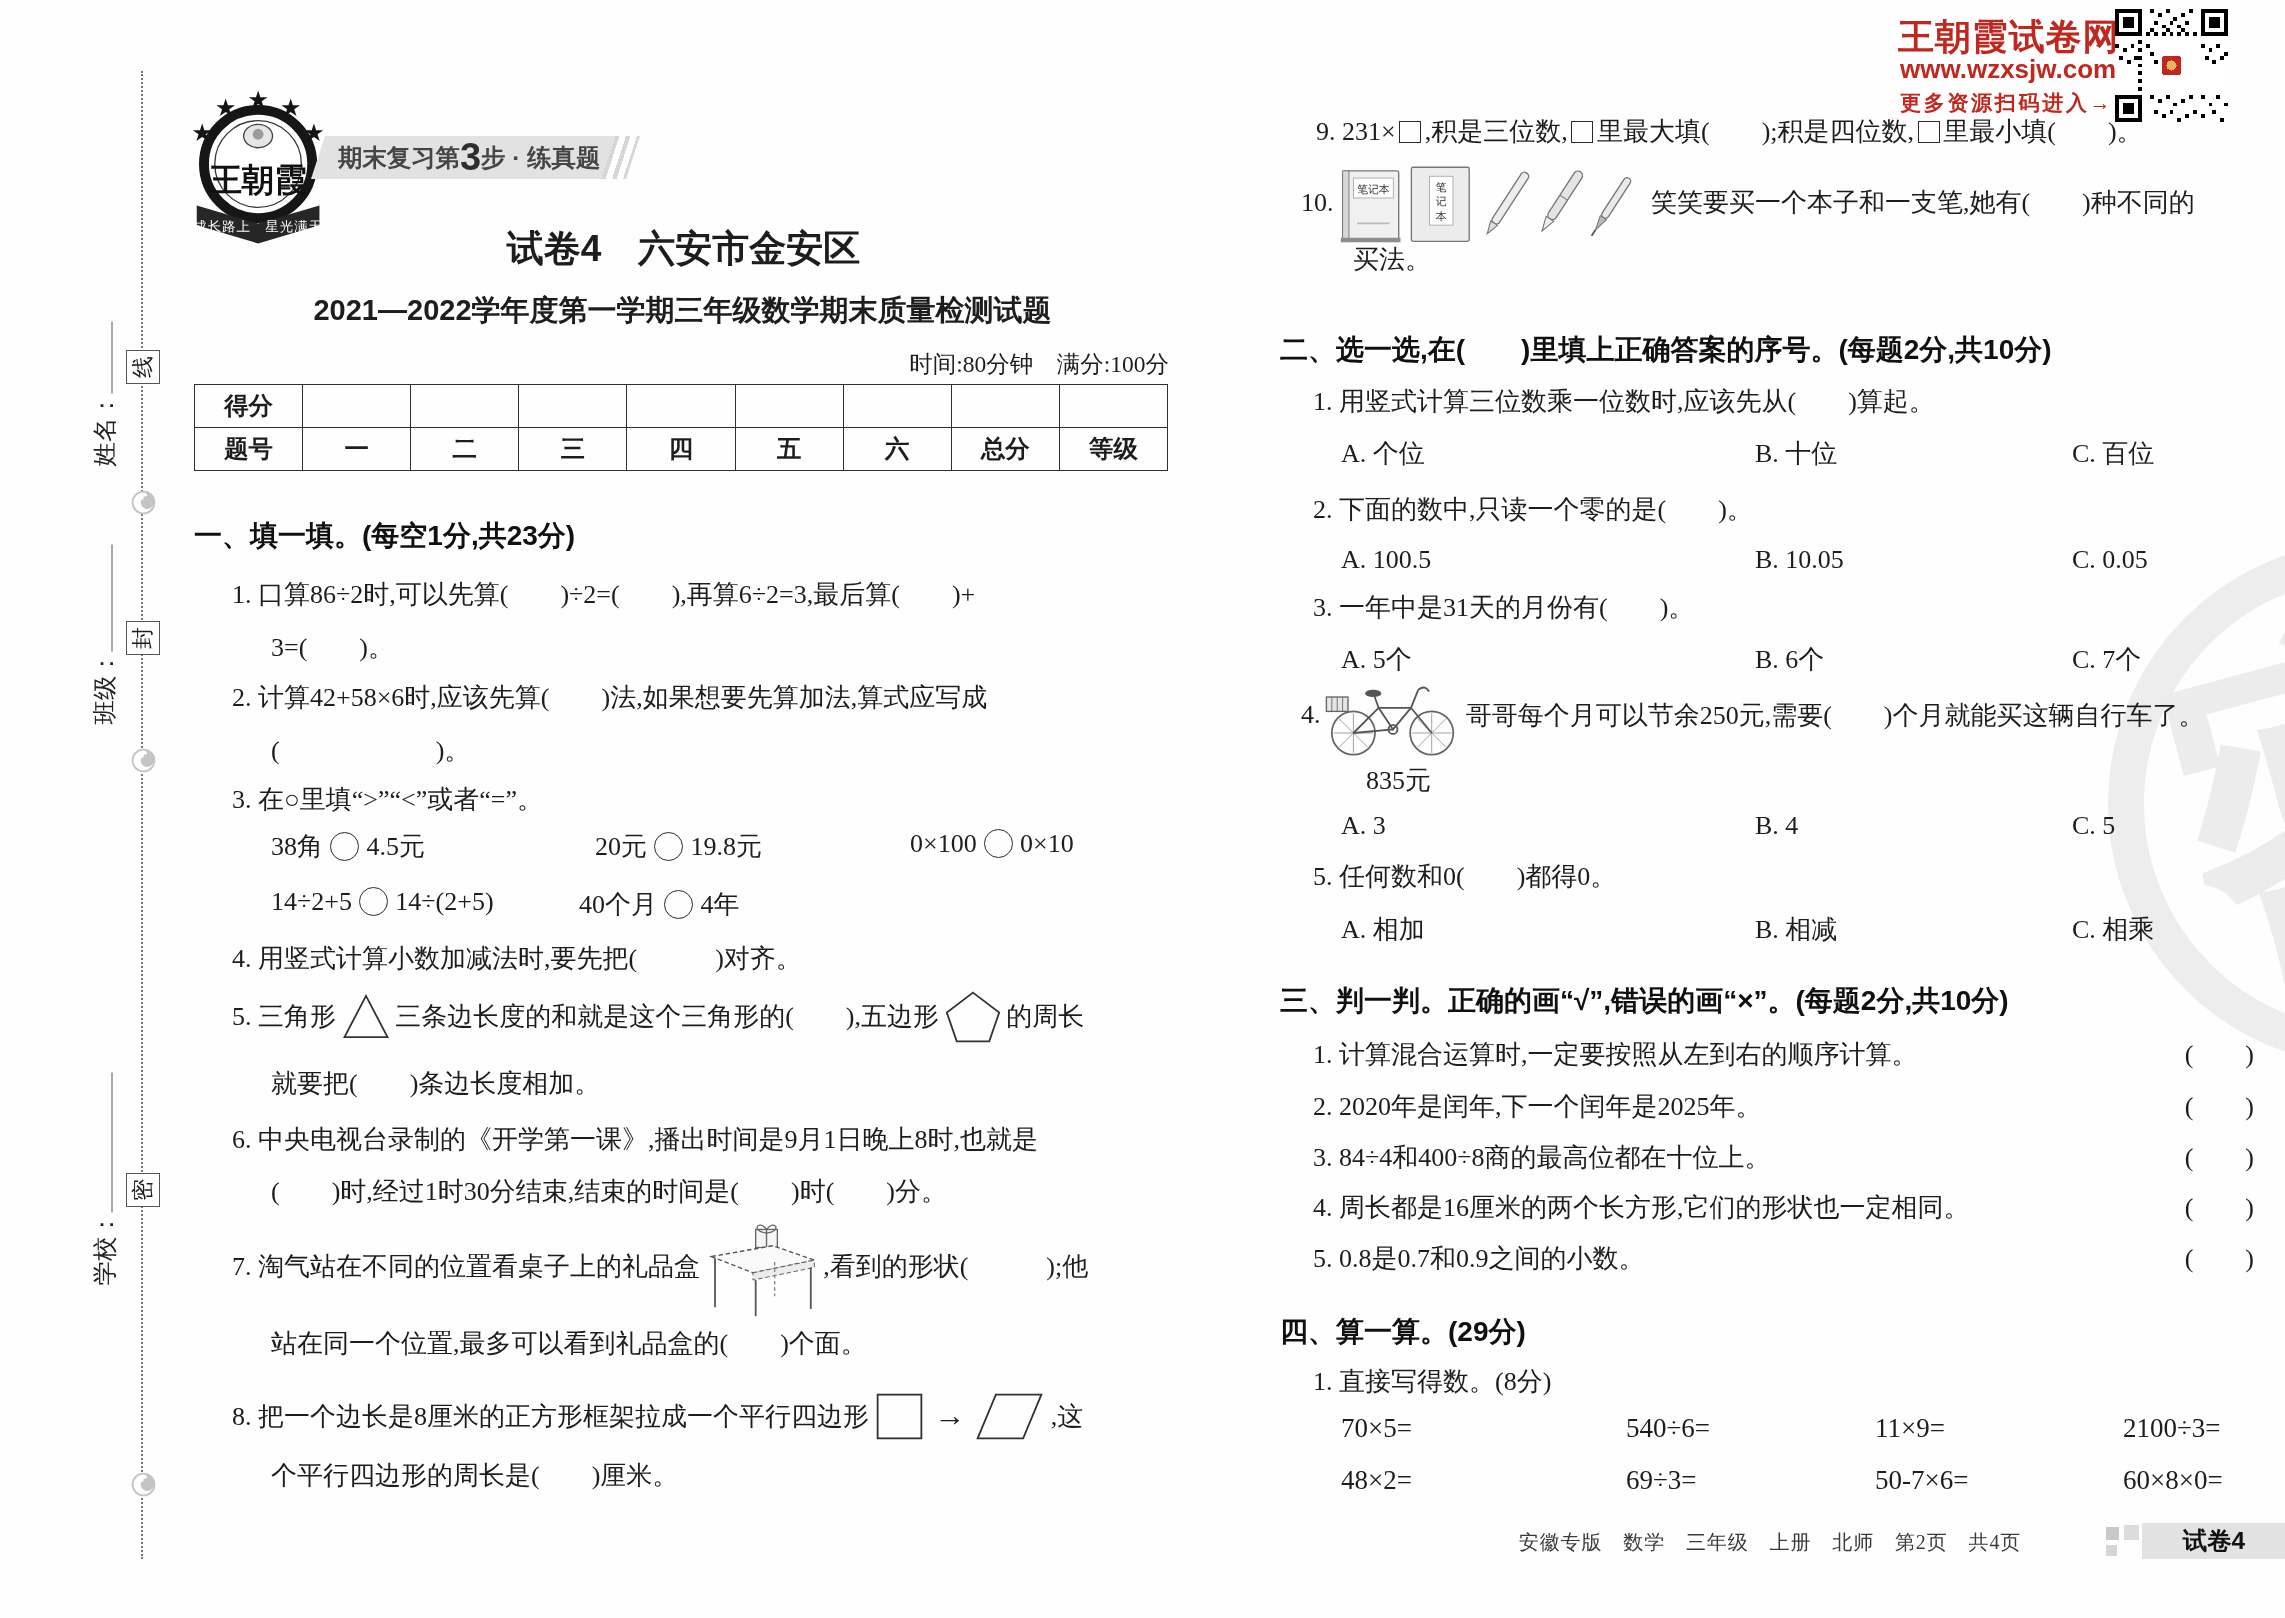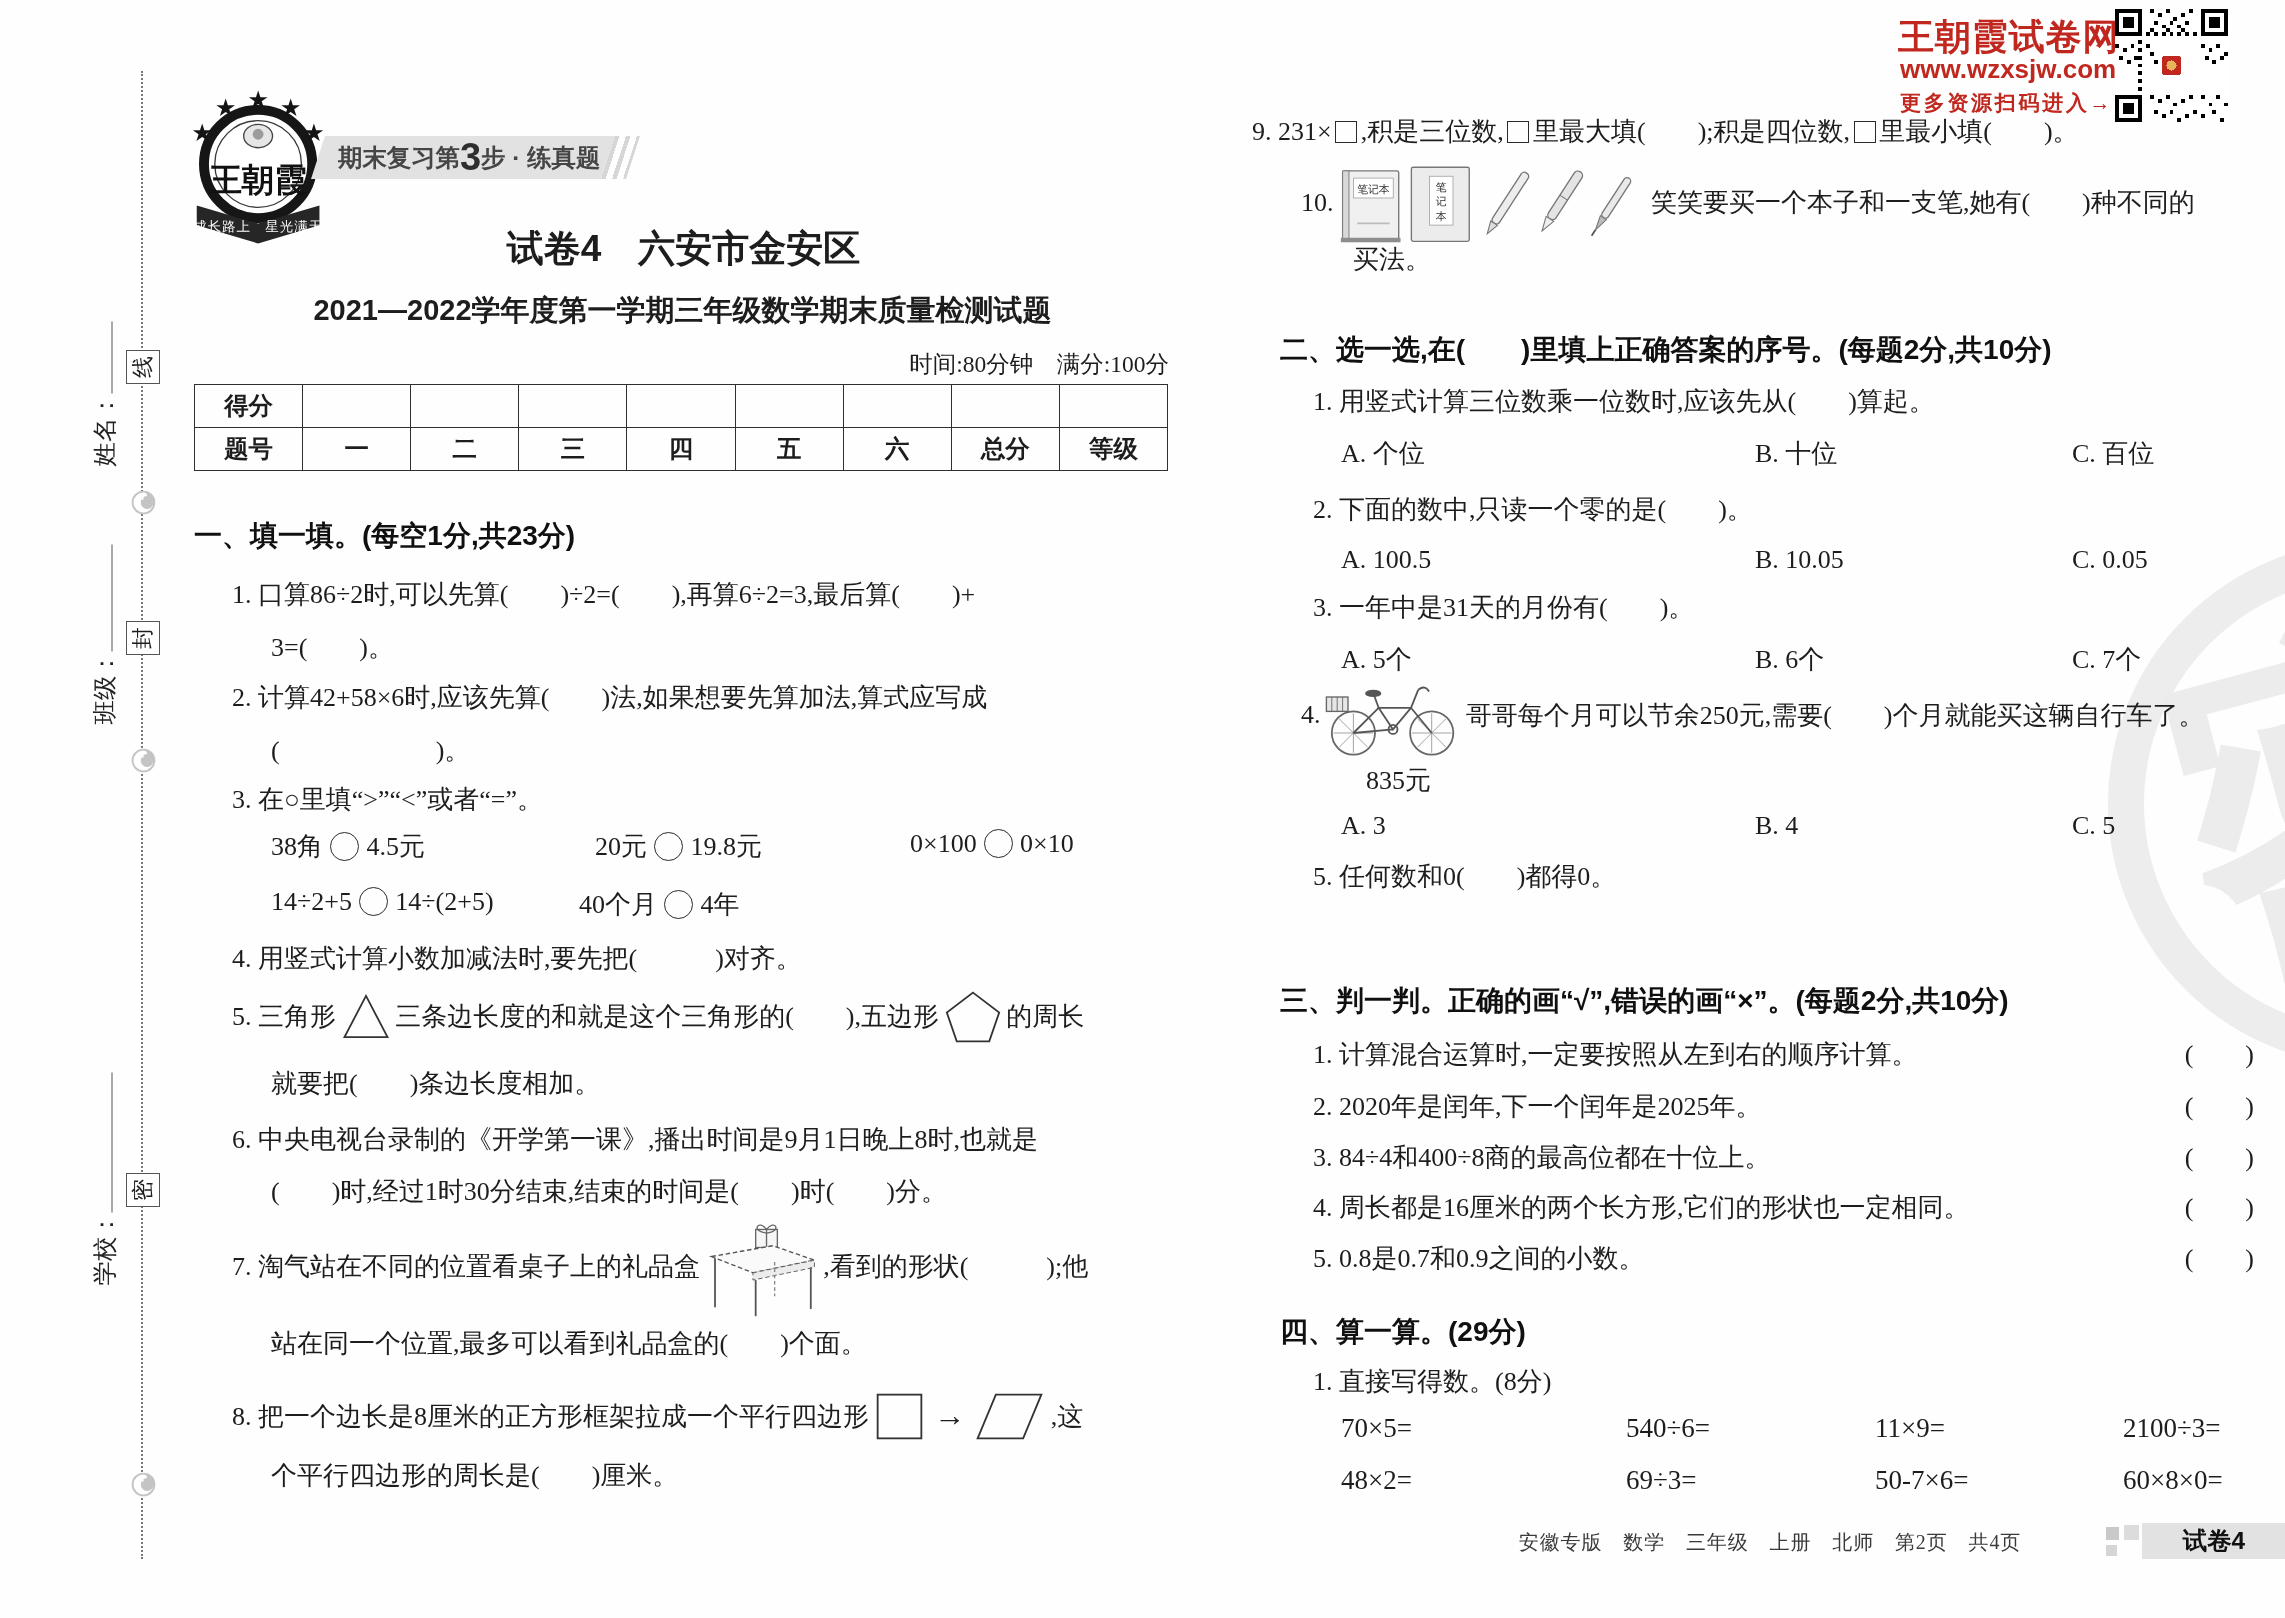--- a/index.html
+++ b/index.html
@@ -237,21 +237,21 @@
         <path fill="#000" d="M24 2h3v3h-3z"></path>
       <path fill="#000" d="M0 22h7v7H0z"></path>
         <path fill="#fff" d="M1 23h5v5H1z"></path>
         <path fill="#000" d="M2 24h3v3h-3z"></path>
       <path fill="#000" d="M9 0h1v1H9zM11 1h1v1h-1zM13 0h1v1h-1zM15 2h1v1h-1zM17 1h1v1h-1zM19 0h1v1h-1zM10 3h1v1h-1zM12 4h1v1h-1zM14 3h1v1h-1zM16 4h1v1h-1zM18 3h1v1h-1zM9 5h1v1H9zM13 5h1v1h-1zM17 5h1v1h-1zM8 6h1v1H8zM10 6h1v1h-1zM12 6h1v1h-1zM14 6h1v1h-1zM16 6h1v1h-1zM18 6h1v1h-1zM20 6h1v1h-1zM6 8h1v1H6zM6 10h1v1H6zM6 12h1v1H6zM6 14h1v1H6zM6 16h1v1H6zM6 18h1v1H6zM6 20h1v1H6zM0 9h1v1H0zM2 10h1v1H2zM4 9h1v1H4zM1 12h1v1H1zM3 13h1v1H3zM5 12h1v1H5zM8 9h1v1H8zM9 11h1v1H9zM10 13h1v1h-1zM22 9h1v1h-1zM24 10h1v1h-1zM26 9h1v1h-1zM28 11h1v1h-1zM23 12h1v1h-1zM25 13h1v1h-1zM27 12h1v1h-1zM9 22h1v1H9zM11 23h1v1h-1zM13 22h1v1h-1zM15 24h1v1h-1zM17 23h1v1h-1zM19 22h1v1h-1zM22 22h1v1h-1zM24 24h1v1h-1zM26 22h1v1h-1zM28 24h1v1h-1zM10 26h1v1h-1zM12 27h1v1h-1zM14 26h1v1h-1zM16 28h1v1h-1zM18 27h1v1h-1zM20 26h1v1h-1zM22 27h1v1h-1zM25 26h1v1h-1zM27 28h1v1h-1z"></path>
       <rect x="12" y="12" width="5" height="5" rx="1" fill="#c0281f"></rect>
       <circle cx="14.5" cy="14.5" r="1.3" fill="#e8b35a"></circle>
     </svg>
   </div>
 
-  <div class="qflex z" style="left:1252px;top:114px">
+  <div class="qflex z" style="left:1316px;top:114px">
     <span>9. 231×</span>
       <span class="sqbox"></span>
       <span>,积是三位数,</span>
       <span class="sqbox"></span>
       <span>里最大填(　　);积是四位数,</span>
       <span class="sqbox"></span>
       <span>里最小填(　　)。</span>
   </div>
 
   <div class="qflex z" style="left:1301px;top:159px;height:87px">
@@ -343,20 +343,25 @@
     <span>哥哥每个月可以节余250元,需要(　　)个月就能买这辆自行车了。</span>
   </div>
   <div class="q z" style="left:1366px;top:763px">835元</div>
   <div class="optrow z" style="top:811px">
     <span class="optA">A. 3</span>
     <span class="optB">B. 4</span>
     <span class="optC">C. 5</span>
   </div>
 
   <div class="q z" style="left:1313px;top:859px">5. 任何数和0(　　)都得0。</div>
+  <div class="optrow z" style="top:912px">
+    <span class="optA">A. 相加</span>
+    <span class="optB">B. 相减</span>
+    <span class="optC">C. 相乘</span>
+  </div>
 
   <div class="sechd z" style="left:1280px;top:982px">三、判一判。正确的画“√”,错误的画“×”。(每题2分,共10分)</div>
 
   <div class="tfrow z" style="top:1037px">
     <span>1. 计算混合运算时,一定要按照从左到右的顺序计算。</span>
     <span>(　　)</span>
   </div>
   <div class="tfrow z" style="top:1089px">
     <span>2. 2020年是闰年,下一个闰年是2025年。</span>
     <span>(　　)</span>

